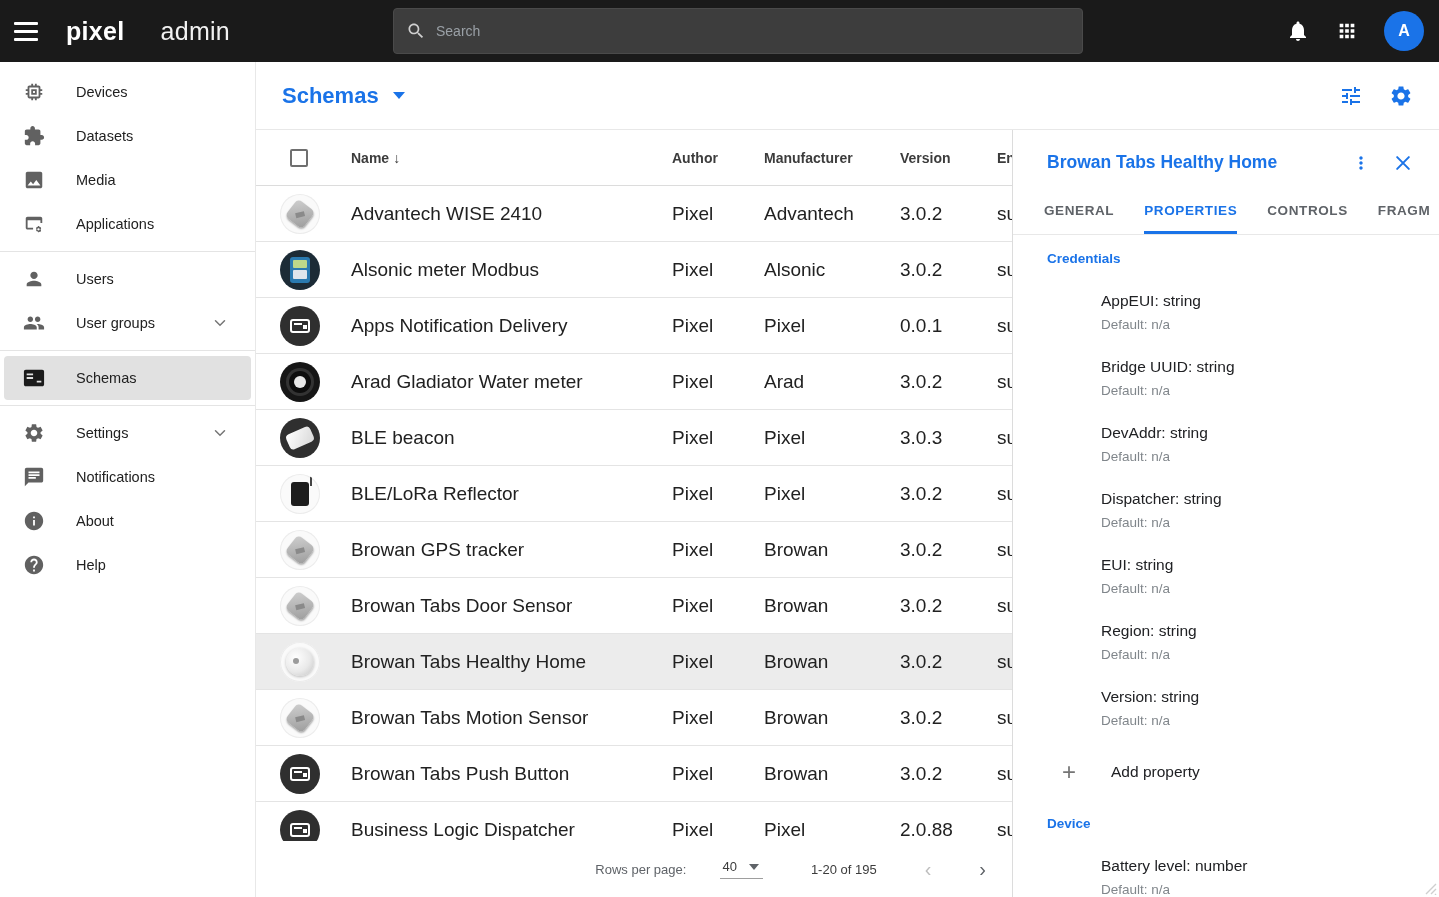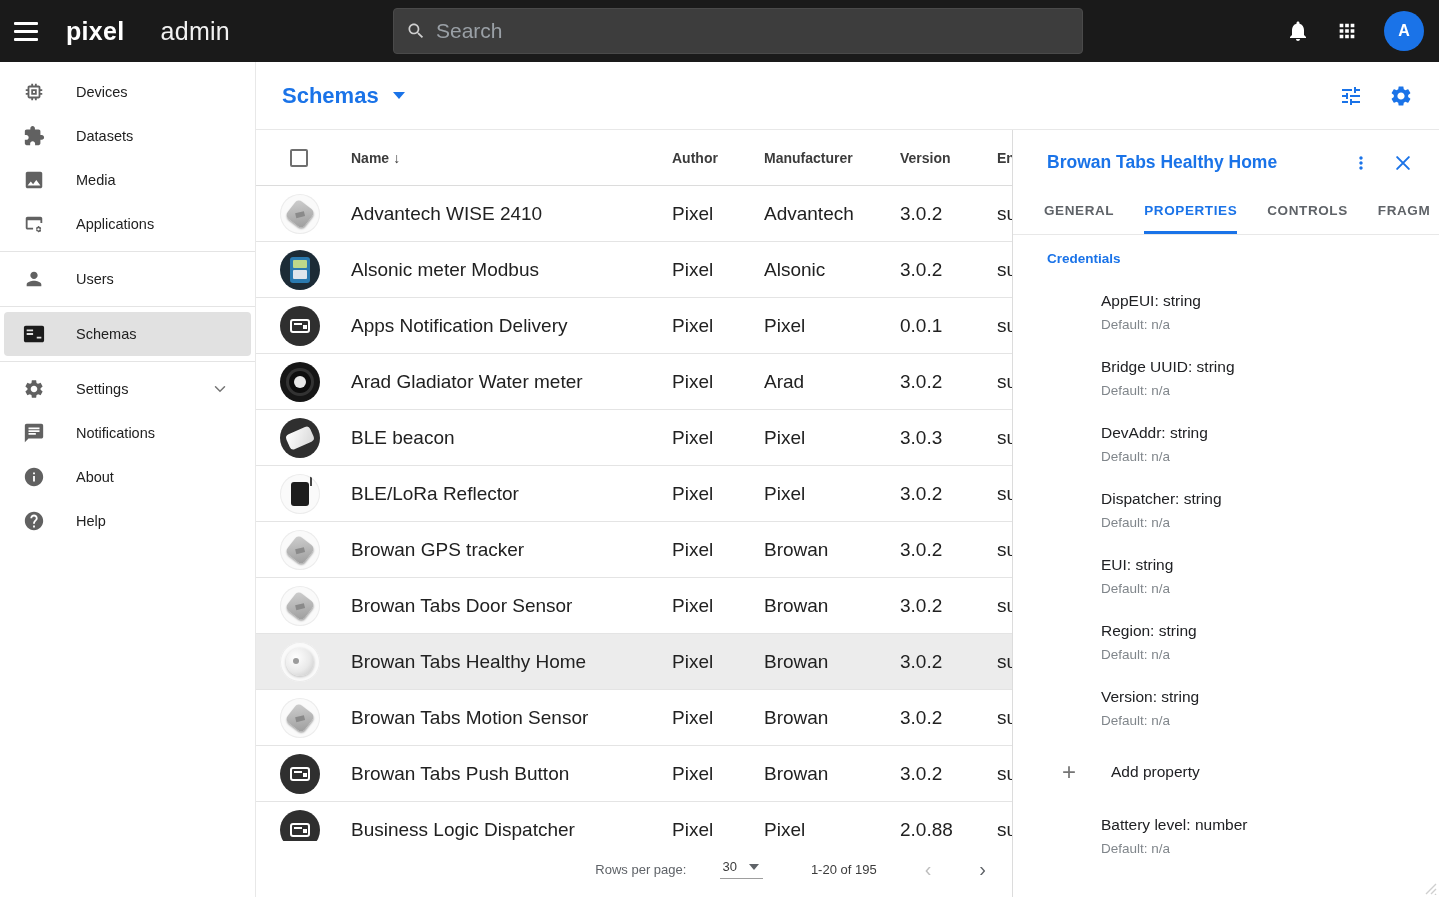--- a/index.html
+++ b/index.html
@@ -7,21 +7,21 @@
 
   
   .topbar { position:relative; height:62px; background:#1a1a1a; display:flex; align-items:center; }
   .hamburger { width:52px; height:62px; background:none; border:none; cursor:pointer; display:flex; flex-direction:column; justify-content:center; gap:5px; padding-left:14px; }
   .hamburger span { width:24px; height:3px; background:#fff; border-radius:1px; }
   .logo { color:#fff; font-size:25px; letter-spacing:.3px; margin-left:14px; white-space:nowrap; }
   .logo b { font-weight:700; }
   .logo span { font-weight:300; color:#f1f1f1;padding-left:36px; }
   .search { position:absolute; left:393px; top:8px; width:690px; height:46px; background:#3d3d3d; border:1px solid #4a4a4a; border-radius:4px; display:flex; align-items:center; padding:0 12px; }
   .search svg { flex:0 0 auto; }
-  .search input { flex:1; background:transparent; border:none; outline:none; color:#e8e8e8; font-size:21px; margin-left:10px; font-family:"Liberation Sans", sans-serif; }
+  .search input { flex:1; background:transparent; border:none; outline:none; color:#e8e8e8; font-size:14px; margin-left:10px; font-family:"Liberation Sans", sans-serif; }
   .search input::placeholder { color:#9aa0a6; }
   .topbar-right { position:absolute; right:15px; top:0; height:62px; display:flex; align-items:center; gap:26px; }
   .icon-btn { background:none; border:none; cursor:pointer; display:flex; align-items:center; justify-content:center; padding:0; }
   .avatar { width:40px; height:40px; border-radius:50%; background:#1a73e8; color:#fff; font-size:16px; font-weight:700; display:flex; align-items:center; justify-content:center; cursor:pointer; border:none; }
 
   
   .shell { display:flex; height:835px; }
   .sidebar { width:256px; flex:0 0 256px; background:#fff; border-right:1px solid #e8e8e8; padding-top:8px; overflow:hidden; }
   .side-item { height:44px; display:flex; align-items:center; padding-left:18px; cursor:pointer; margin:0 4px; border-radius:4px; }
   .side-item .s-icon { width:24px; height:24px; display:flex; align-items:center; justify-content:center; color:#616161; }
@@ -176,20 +176,33 @@
       </div>
       <div class="side-divider"></div>
       <div class="side-item">
         <span class="s-icon">
           <svg width="22" height="22" viewBox="0 0 24 24" fill="currentColor">
             <path d="M12 12c2.21 0 4-1.79 4-4s-1.79-4-4-4-4 1.79-4 4 1.79 4 4 4zm0 2c-2.67 0-8 1.34-8 4v2h16v-2c0-2.66-5.33-4-8-4z"></path>
           </svg>
         </span>
         <span class="s-label">Users</span>
       </div>
+      <div class="side-item">
+        <span class="s-icon">
+          <svg width="22" height="22" viewBox="0 0 24 24" fill="currentColor">
+            <path d="M16 11c1.66 0 2.99-1.34 2.99-3S17.66 5 16 5c-1.66 0-3 1.34-3 3s1.34 3 3 3zm-8 0c1.66 0 2.99-1.34 2.99-3S9.66 5 8 5C6.34 5 5 6.34 5 8s1.34 3 3 3zm0 2c-2.33 0-7 1.17-7 3.5V19h14v-2.5c0-2.33-4.67-3.5-7-3.5zm8 0c-.29 0-.62.02-.97.05 1.16.84 1.97 1.97 1.97 3.45V19h6v-2.5c0-2.33-4.67-3.5-7-3.5z"></path>
+          </svg>
+        </span>
+        <span class="s-label">User groups</span>
+        <span class="s-chevron">
+          <svg width="18" height="18" viewBox="0 0 24 24" fill="none" stroke="currentColor" stroke-width="2" stroke-linecap="round">
+            <path d="M6 9l6 6 6-6"></path>
+          </svg>
+        </span>
+      </div>
       <div class="side-divider"></div>
       <div class="side-item selected">
         <span class="s-icon">
           <svg width="22" height="22" viewBox="0 0 24 24" fill="currentColor">
             <path d="M21 3H3c-1.1 0-2 .9-2 2v14c0 1.1.9 2 2 2h18c1.1 0 2-.9 2-2V5c0-1.1-.9-2-2-2zM11 9H4V7h7v2zm0 4H4v-2h7v2zm9 4h-5v-2h5v2z"></path>
           </svg>
         </span>
         <span class="s-label">Schemas</span>
       </div>
       <div class="side-divider"></div>
@@ -410,21 +423,21 @@
               <div class="td">Business Logic Dispatcher</div>
               <div class="td">Pixel</div>
               <div class="td">Pixel</div>
               <div class="td">2.0.88</div>
               <div class="td">su</div>
             </div>
           </div>
         <div class="pagination">
           <span class="pg-label">Rows per page:</span>
           <span class="pg-select">
-            <span>30</span>
+            <span>40</span>
             <span class="pg-caret"></span>
           </span>
           <span class="pg-range">1-20 of 195</span>
           <button class="pg-prev">‹</button>
           <button class="pg-next">›</button>
         </div>
       </div>
 
       <aside class="panel">
         <div class="panel-header">
@@ -476,20 +489,21 @@
               <div class="prop">
                 <div class="prop-name">Version: string</div>
                 <div class="prop-default">Default: n/a</div>
               </div>
               <div class="add-prop">
                 <span class="plus">+</span>
                 <span class="add-label">Add property</span>
               </div>
             </div>
             <div class="psection">
+              <div class="psection-heading">Device</div>
               <div class="prop">
                 <div class="prop-name">Battery level: number</div>
                 <div class="prop-default">Default: n/a</div>
               </div>
             </div>
           </div>
         <svg class="resize-handle" width="16" height="16" viewBox="0 0 16 16" stroke="#cfcfcf" stroke-width="1.4">
             <path d="M15 5L5 15M15 10l-5 5M15 15l-1 1"></path>
           </svg>
       </aside>

